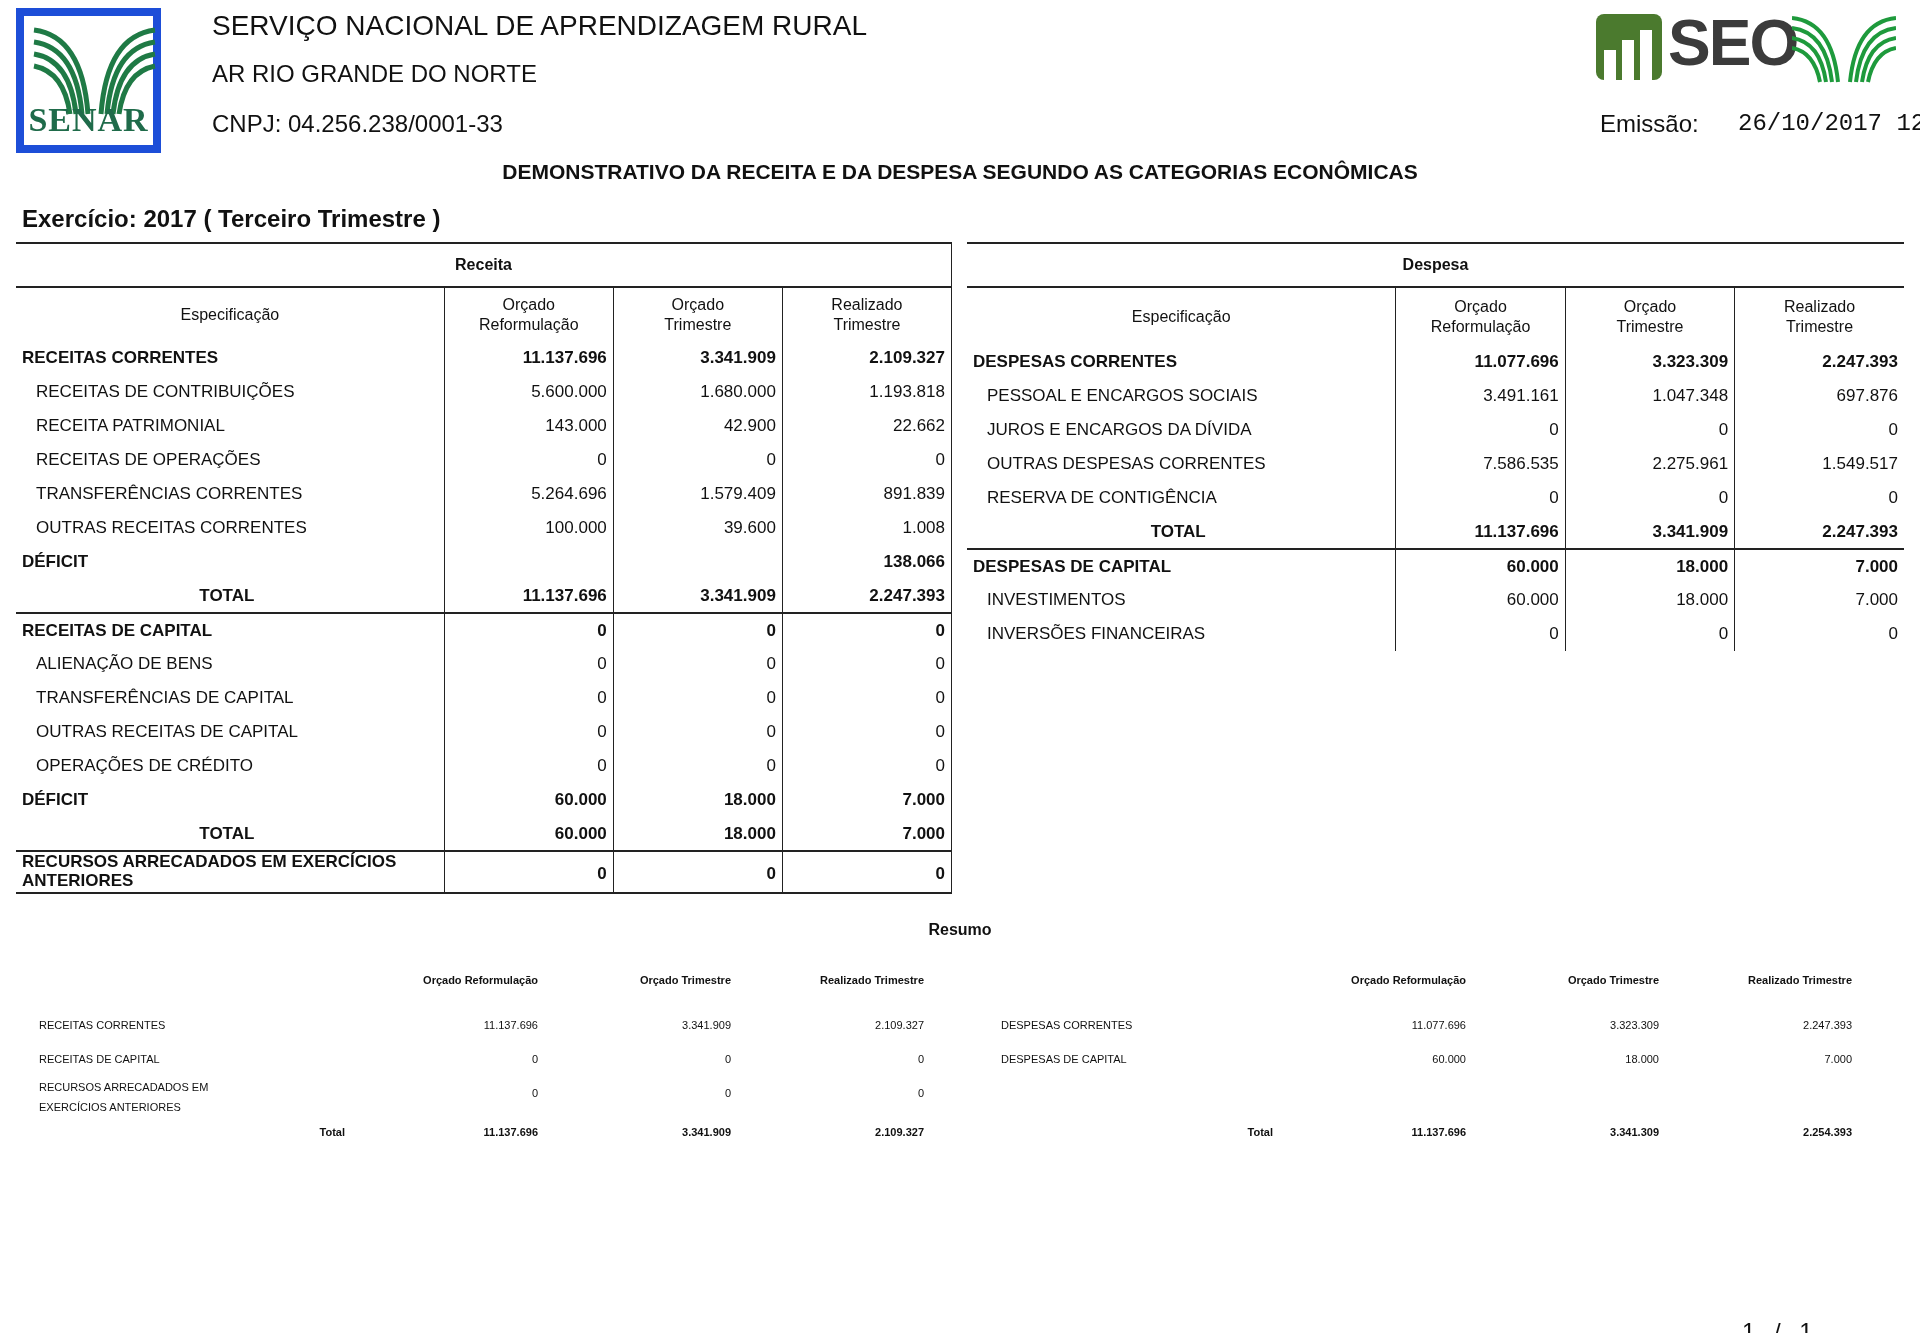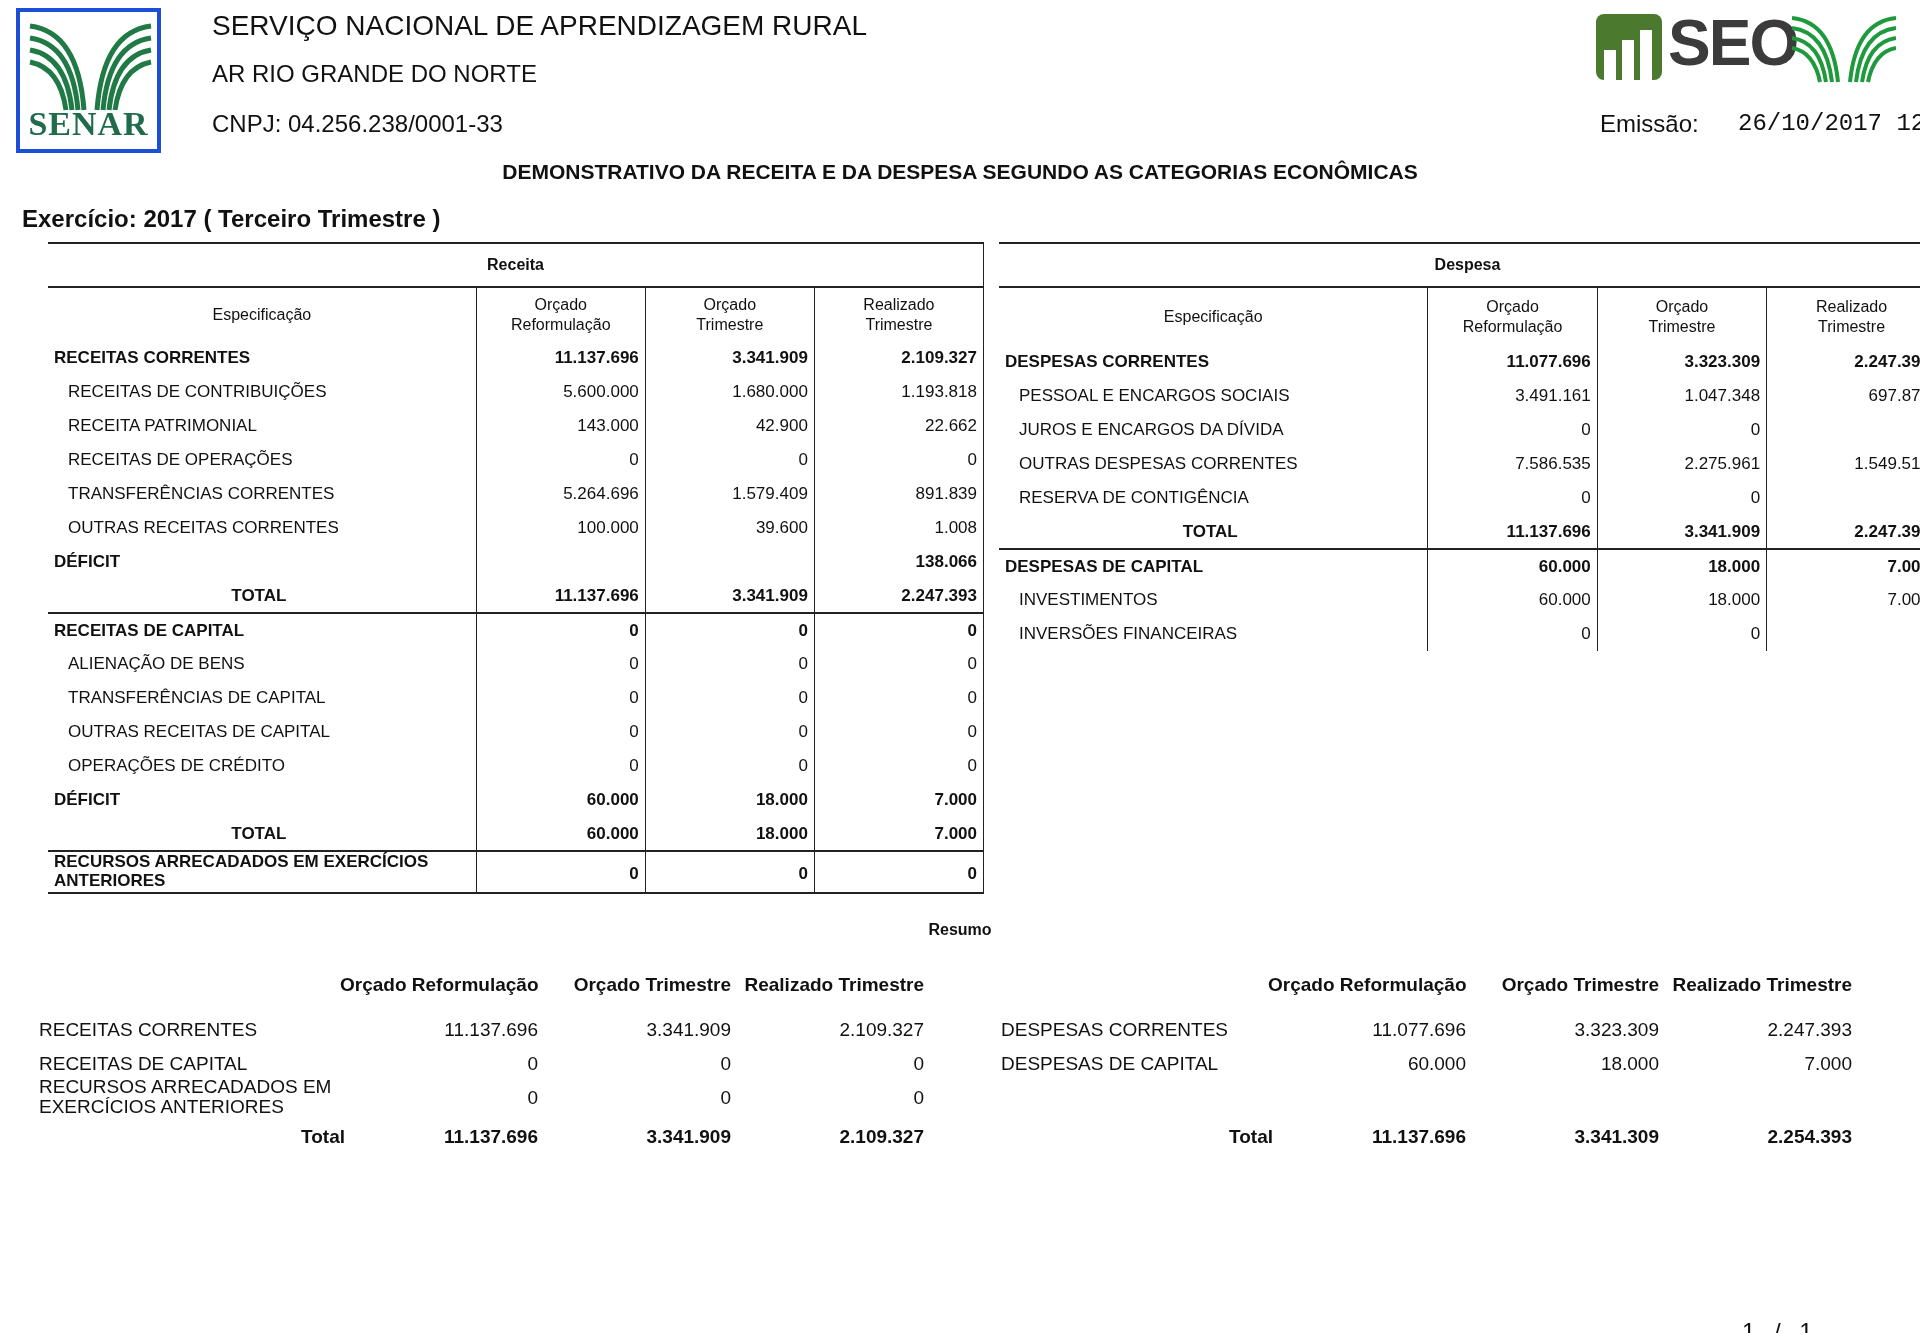--- a/index.html
+++ b/index.html
@@ -1,41 +1,41 @@
 <!DOCTYPE html>
 <html><head>
 <meta charset="utf-8">
 <style>
   * { box-sizing: border-box; margin: 0; padding: 0; }
   html, body { width: 1920px; height: 1333px; background: #ffffff; overflow: hidden; }
   body { font-family: "Liberation Sans", sans-serif; color: #111; position: relative; }
   .abs { position: absolute; }
 
-  .logo-senar { left: 16px; top: 8px; width: 145px; height: 145px; border: 4px solid #1d4ed8; background: #fff; }
+  .logo-senar { left: 16px; top: 8px; width: 145px; height: 145px; border: 8px solid #1d4ed8; background: #fff; }
   .logo-senar svg { position: absolute; left: 8px; top: 6px; }
   .logo-senar .senar-text { position: absolute; left: 0; right: 0; bottom: 6px; text-align: center; font-family: "Liberation Serif", serif; font-weight: bold; font-size: 34px; color: #1f6b4a; letter-spacing: 1px; }
 
   .hdr-line { left: 212px; font-size: 26px; color: #111; white-space: nowrap; }
   .hdr1 { top: 10px; font-size: 28px; }
   .hdr2 { top: 60px; font-size: 24px; }
   .hdr3 { top: 110px; font-size: 24px; }
 
   .seo-logo { left: 1596px; top: 10px; width: 300px; height: 75px; }
   .seo-box { position: absolute; left: 0; top: 4px; width: 66px; height: 66px; background: #4b7a2e; border-radius: 8px; overflow: hidden; }
   .seo-box span { position: absolute; bottom: 0; width: 12px; background: #fff; }
   .seo-text { position: absolute; left: 72px; top: -4px; font-size: 64px; font-weight: bold; color: #3b3b3b; letter-spacing: -2px; }
   .seo-leaf { position: absolute; left: 196px; top: 4px; }
 
   .emissao-label { left: 1600px; top: 110px; font-size: 24px; }
   .emissao-value { left: 1738px; top: 110px; font-size: 24px; white-space: nowrap; font-family: Liberation Mono, monospace; }
 
   .main-title { left: 0; width: 1920px; top: 160px; text-align: center; font-size: 21px; font-weight: bold; }
   .exercicio { left: 22px; top: 205px; font-size: 24px; font-weight: bold; }
 
-  table.fin { position: absolute; border-collapse: collapse; font-size: 17px; margin-left: 32px; }
+  table.fin { position: absolute; border-collapse: collapse; font-size: 17px; }
   table.fin td, table.fin th { padding: 0 6px; height: 34px; vertical-align: middle; }
   table.fin th.sec { font-weight: bold; font-size: 16px; text-align: center; height: 44px; border-top: 2px solid #222; }
   table.fin th.colh { font-weight: normal; font-size: 16px; text-align: center; line-height: 20px; height: 54px; border-top: 2px solid #222; }
   table.fin .num { text-align: right; border-left: 1.5px solid #222; }
   table.fin th.colh.vl { border-left: 1.5px solid #222; }
   table.fin .b { font-weight: bold; }
   table.fin .ind { padding-left: 20px; }
   table.fin .total-lbl { text-align: center; font-weight: bold; padding-left: 0; }
   table.fin tr.sep td { border-bottom: 2.5px solid #222; }
   table.fin tr.last td { border-bottom: 2.5px solid #222; }
@@ -43,21 +43,21 @@
   .tbl-despesa { left: 967px; top: 242px; width: 937px; }
   .tbl-receita .spec { width: 428px; }
   .tbl-despesa .spec { width: 428px; }
   .tbl-receita .c { width: 169px; }
   .tbl-despesa .c { width: 169px; }
   .rec-two-line td { height: 52px; }
   .rec-two-line td.lbl { line-height: 19px; vertical-align: bottom; padding-bottom: 2px; }
   .rec-two-line td.num { vertical-align: top; padding-top: 12px; }
 
   .resumo-title { left: 0; width: 1920px; top: 921px; text-align: center; font-size: 16px; font-weight: bold; }
-  .res { position: absolute; font-size: 19px; border-radius: 32px; }
+  .res { position: absolute; font-size: 11px; border-radius: 32px; }
   .res .row { position: absolute; white-space: nowrap; }
   .res .h { font-weight: bold; }
   .res .r { text-align: right; }
   .page-num { left: 1742px; top: 1318px; font-size: 24px; letter-spacing: 6px; }
 </style>
 </head>
 <body>
 
 <div class="abs logo-senar">
   <svg width="125" height="95" viewBox="0 0 125 95">

